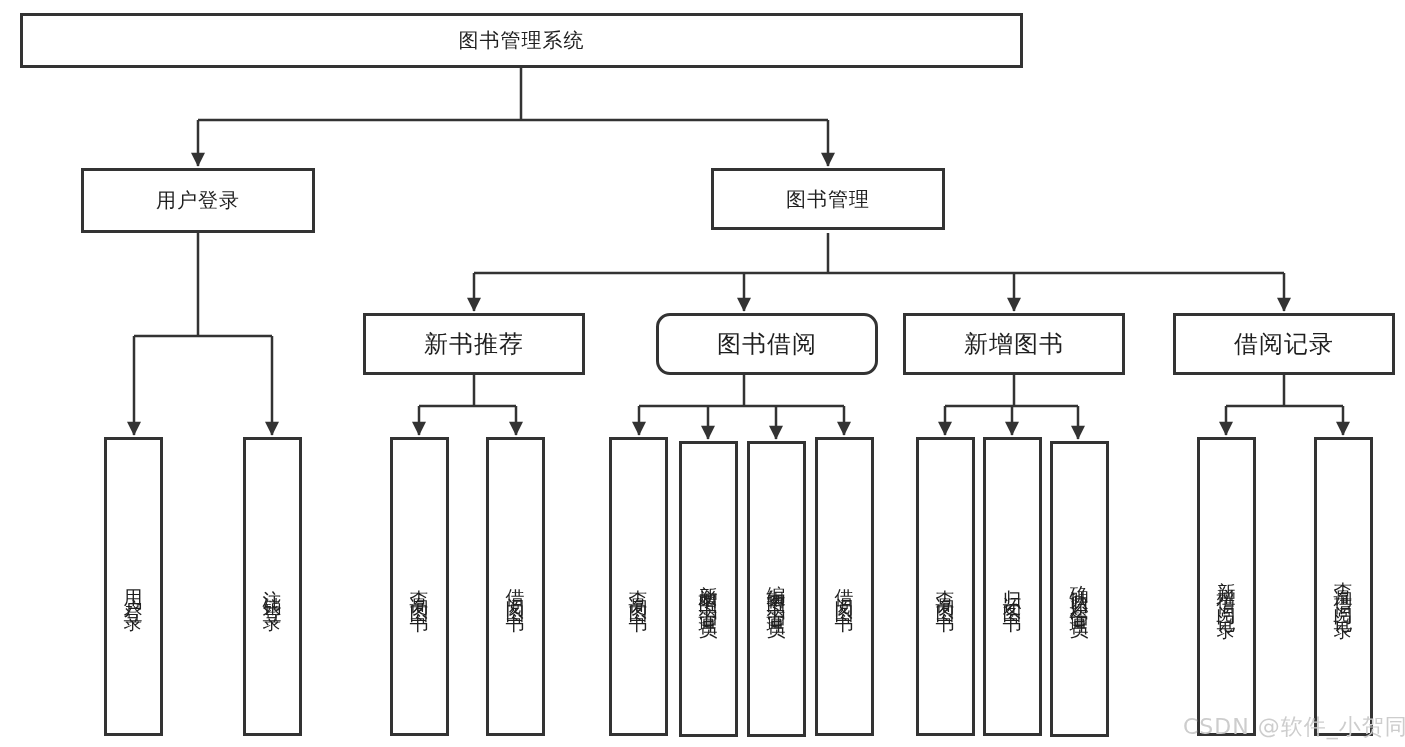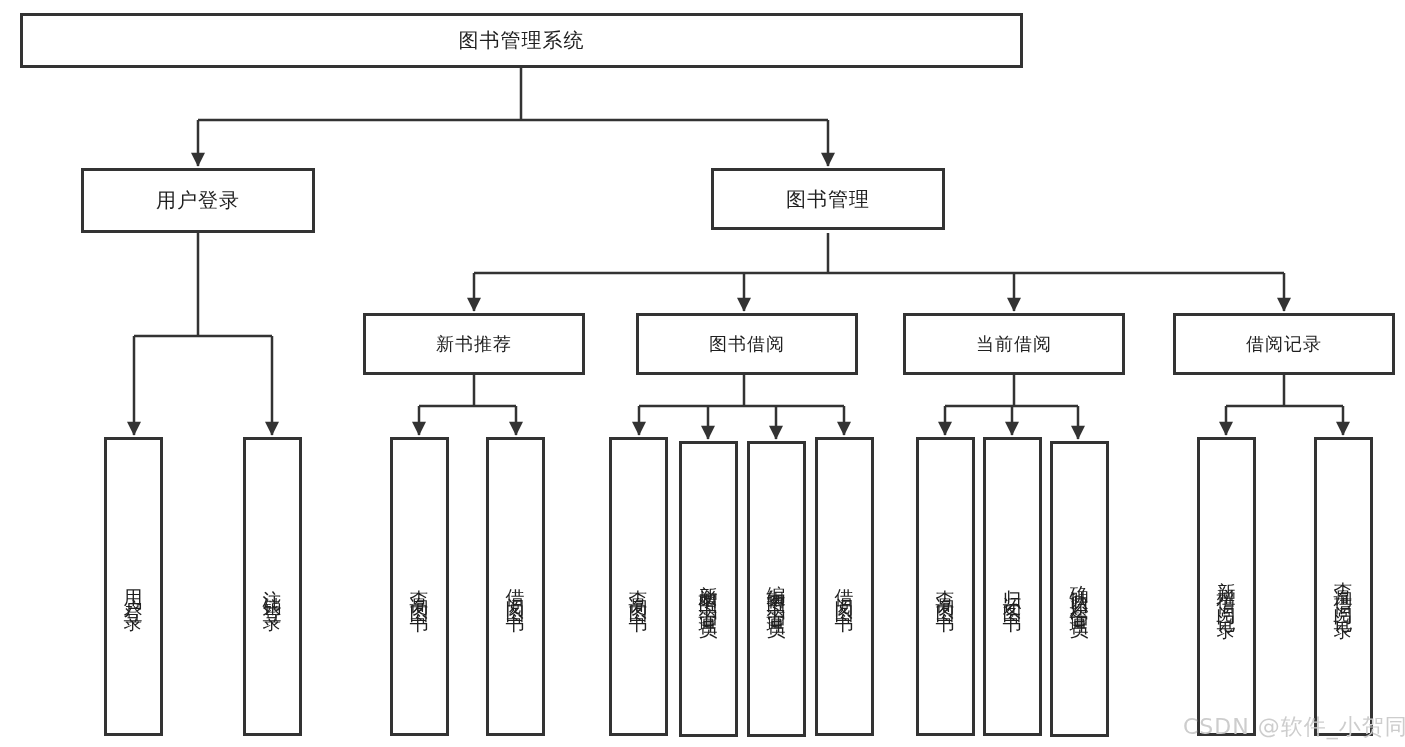--- a/index.html
+++ b/index.html
@@ -17,22 +17,22 @@
     position:absolute;
     border:3px solid #333333;
     background:#ffffff;
     display:flex;align-items:center;justify-content:center;
     color:#1f1f1f;
   }
   .hbox{font-size:20px;letter-spacing:1px;}
   .root{left:20px;top:13px;width:1003px;height:55px;}
   .l2a{left:81px;top:168px;width:234px;height:65px;}
   .l2b{left:711px;top:168px;width:234px;height:62px;}
-  .l3{top:313px;width:222px;height:62px;font-size:18px;}
-  .l3a{left:363px;} .l3b{left:636px;} .l3c{left:903px;} .l3d{left:1173px;}
+  .l3{top:313px;width:222px;height:62px;font-size:24px;}
+  .l3a{left:363px;} .l3b{left:656px;border-radius:14px;} .l3c{left:903px;} .l3d{left:1173px;}
   .vbox{
     top:437px;width:59px;height:299px;
     writing-mode:vertical-rl;
     font-size:19px;letter-spacing:8px;line-height:1;
     padding-top:6px;
   }
   .vshort{top:441px;height:296px;letter-spacing:5px;}
   .v1{left:104px;} .v2{left:243px;}
   .v3{left:390px;} .v4{left:486px;}
   .v5{left:609px;} .v6{left:679px;} .v7{left:747px;} .v8{left:815px;}
@@ -92,21 +92,21 @@
     </g>
   </svg>
 
   <div class="box hbox root">图书管理系统</div>
 
   <div class="box hbox l2a">用户登录</div>
   <div class="box hbox l2b">图书管理</div>
 
   <div class="box hbox l3 l3a">新书推荐</div>
   <div class="box hbox l3 l3b">图书借阅</div>
-  <div class="box hbox l3 l3c">当前借阅</div>
+  <div class="box hbox l3 l3c">新增图书</div>
   <div class="box hbox l3 l3d">借阅记录</div>
 
   <div class="box vbox v1">用户登录</div>
   <div class="box vbox v2">注销登录</div>
 
   <div class="box vbox v3">查询图书</div>
   <div class="box vbox v4">借阅图书</div>
 
   <div class="box vbox v5">查询图书</div>
   <div class="box vbox vshort v6">新增图书（管理员）</div>

